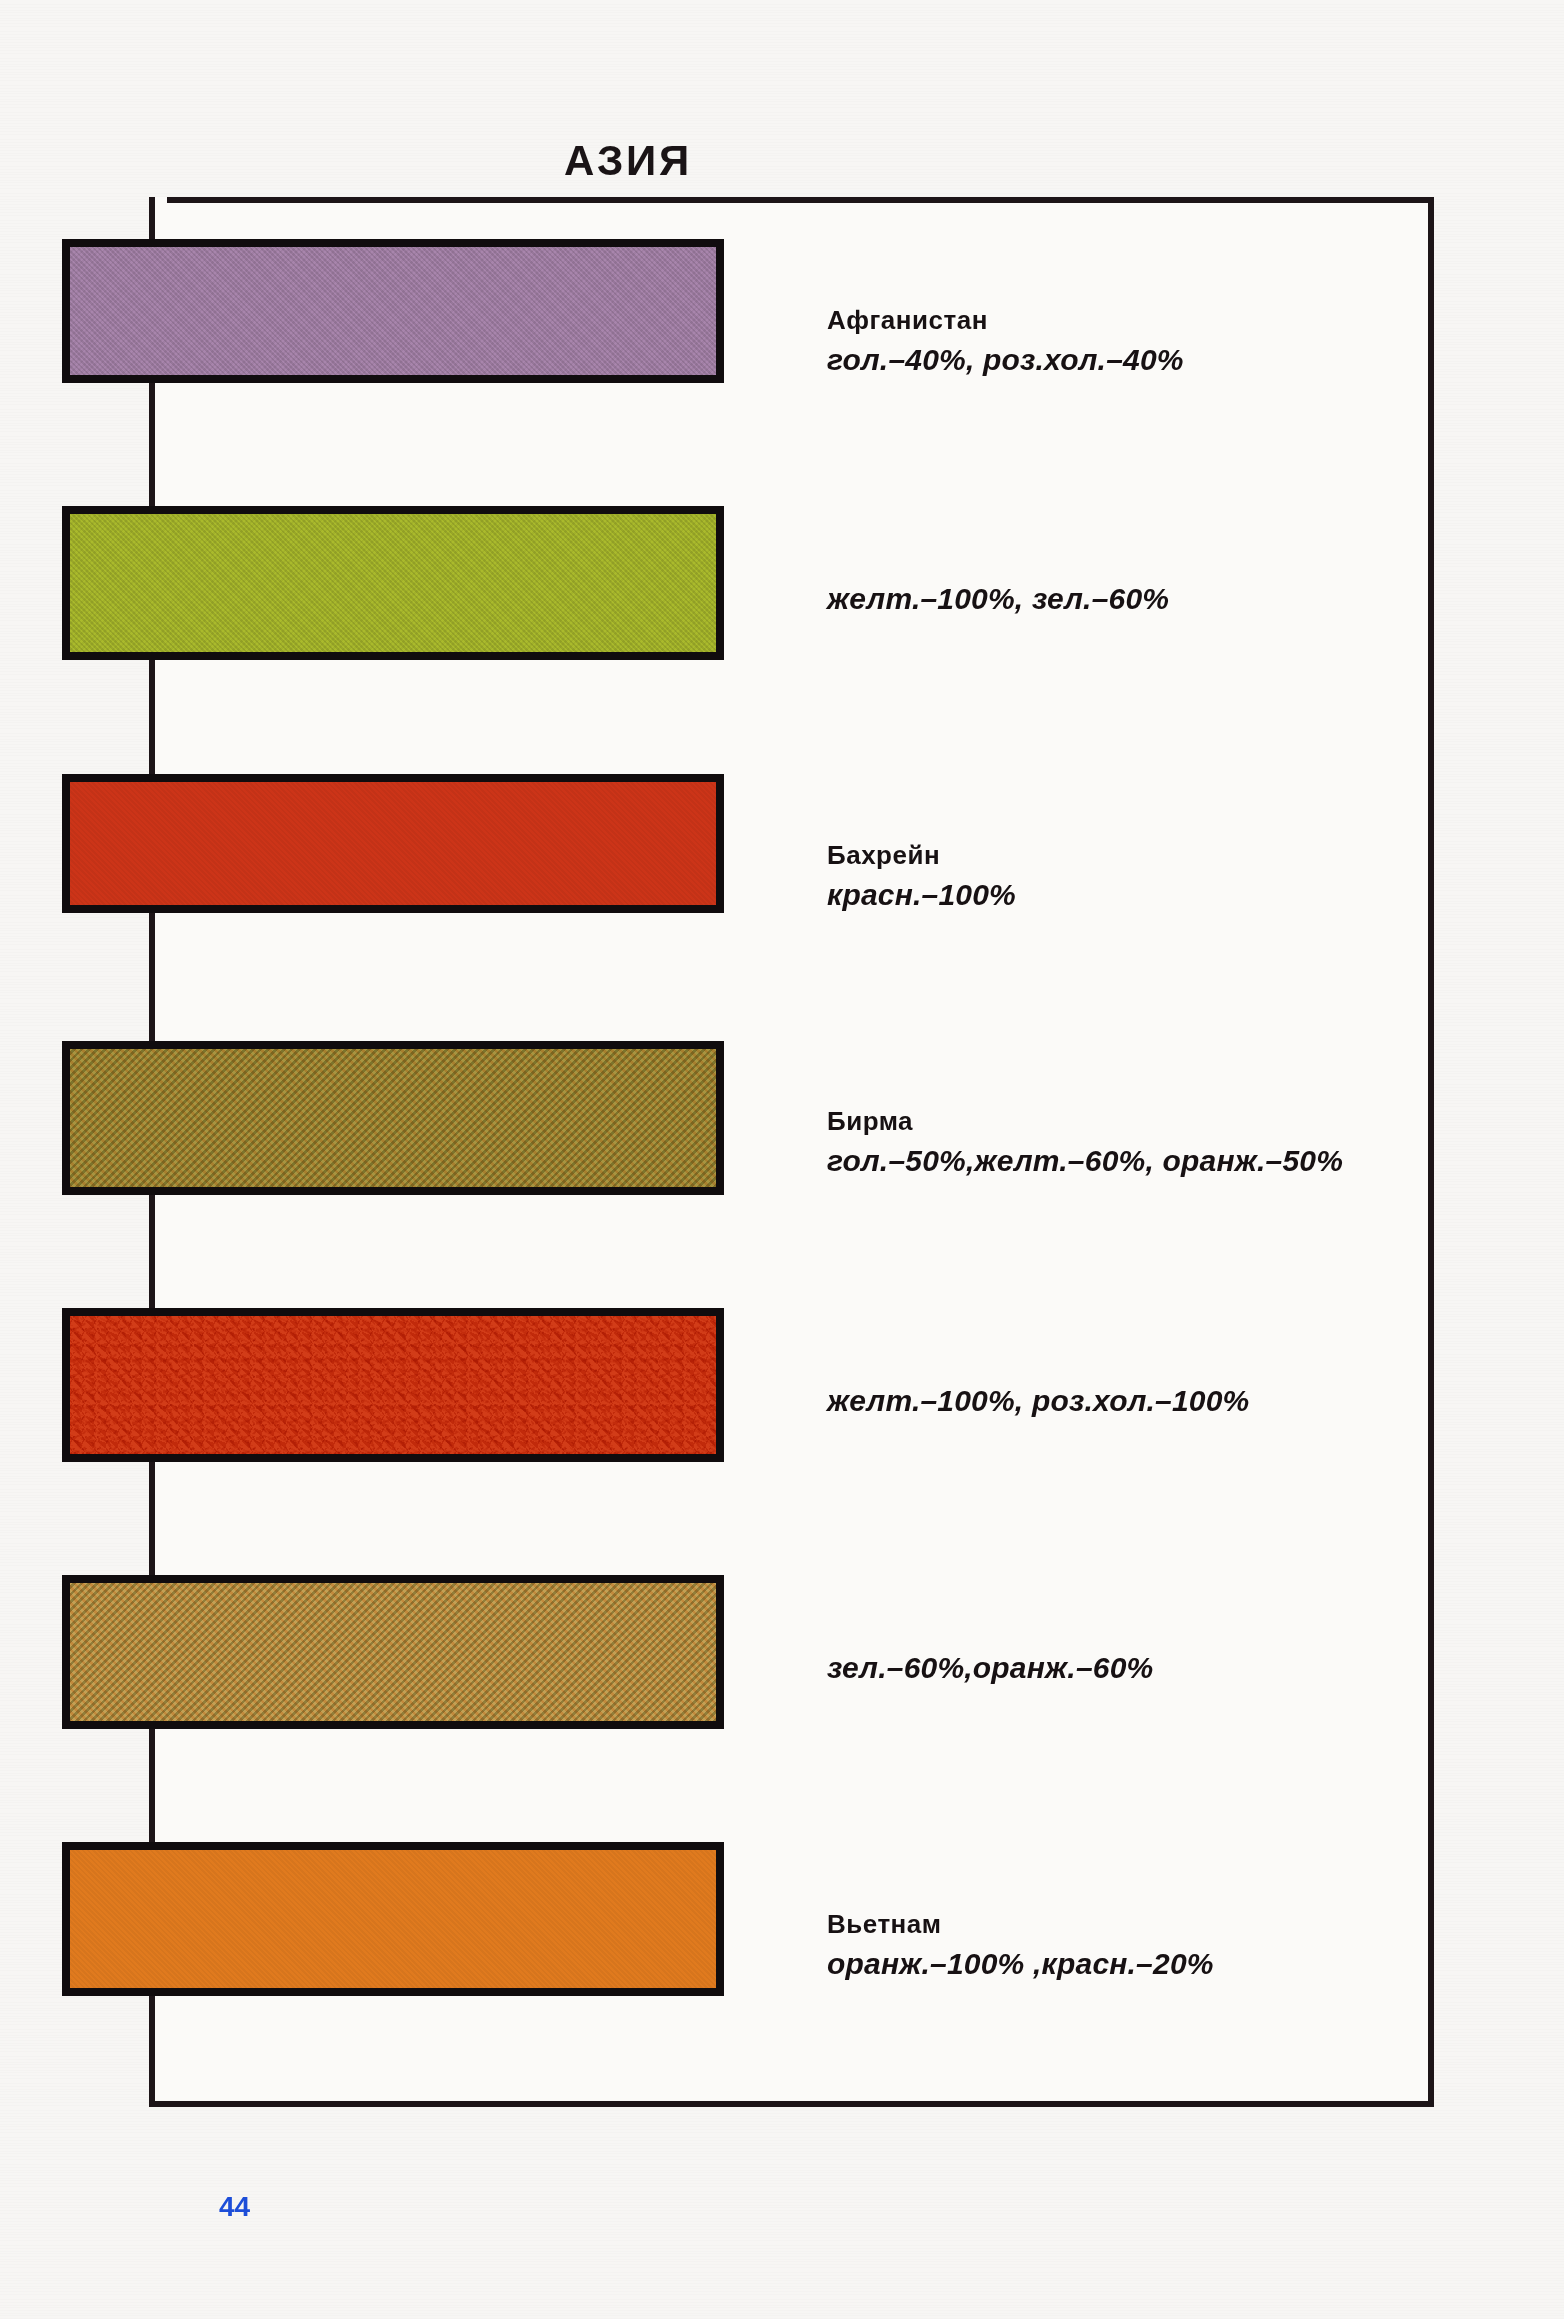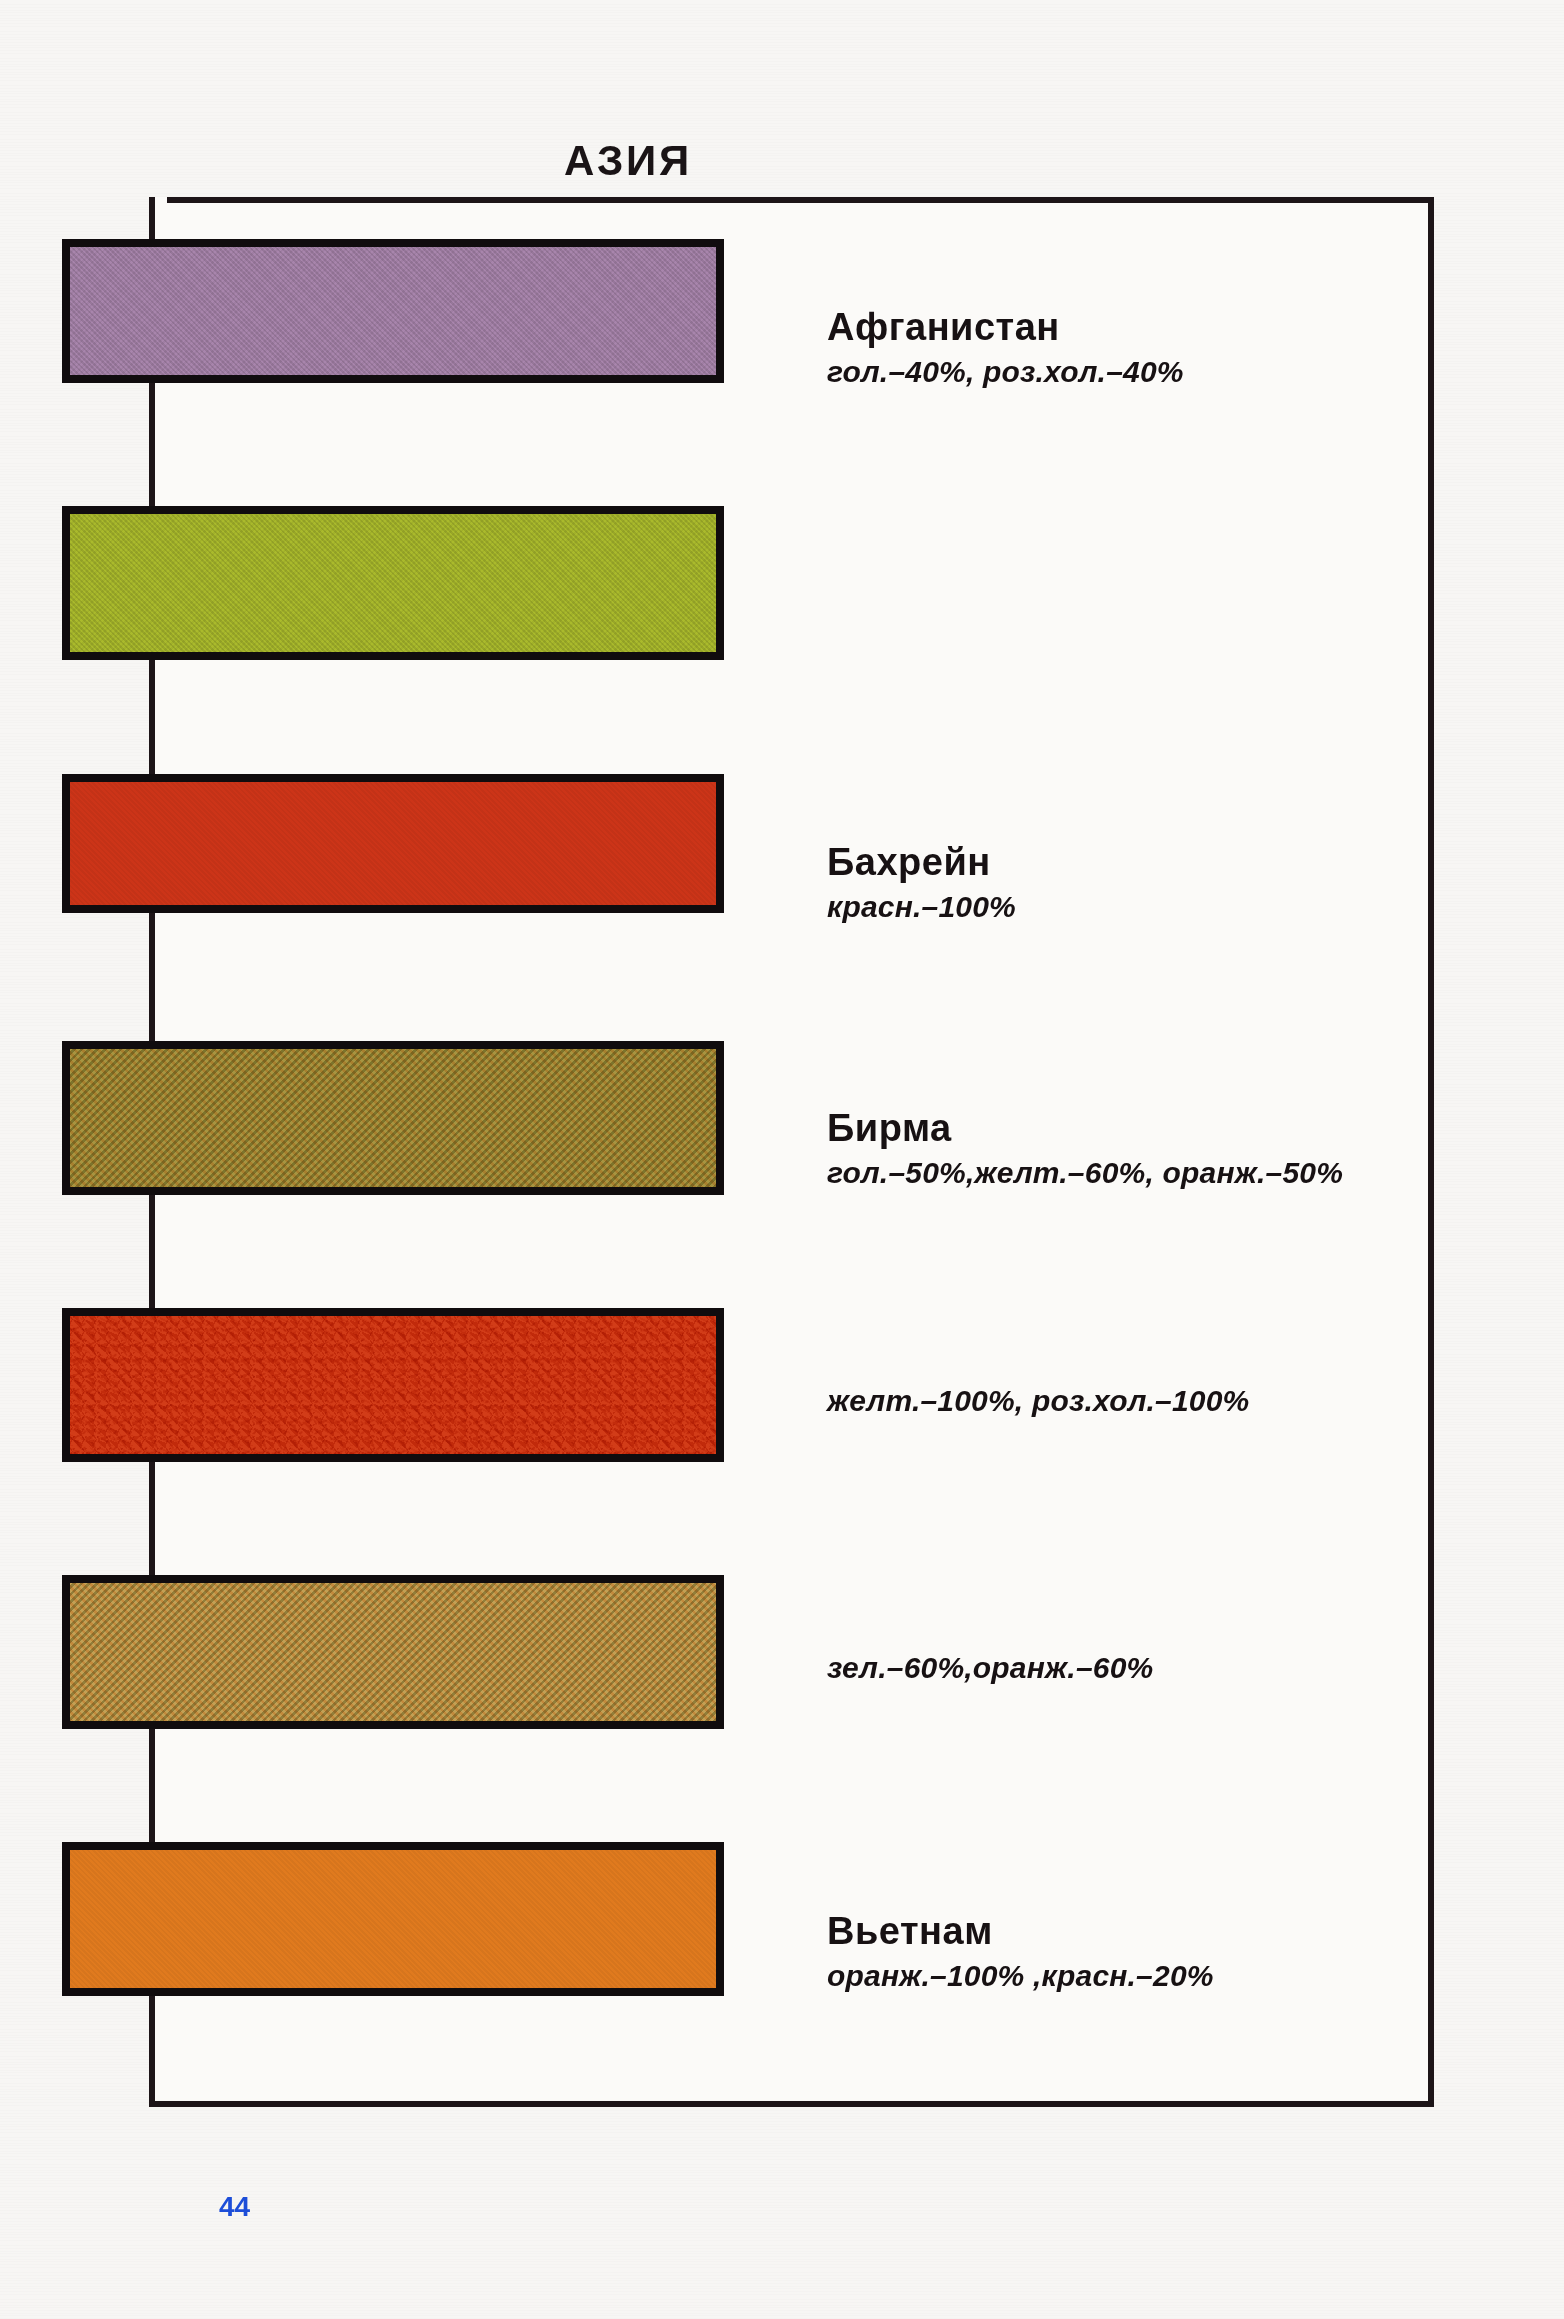--- a/index.html
+++ b/index.html
@@ -142,21 +142,21 @@
   }
 
   
   .label {
     position: absolute;
     left: 827px;
     width: 585px;
   }
 
   .country {
-    font-size: 38px;
+    font-size: 26px;
     font-weight: 700;
     color: #171113;
     letter-spacing: 0.5px;
     line-height: 1.06;
     white-space: nowrap;
   }
 
   .recipe {
     margin-top: 8.2px;
     font-size: 30px;
@@ -192,20 +192,21 @@
       <div class="row" style="top: 0px;">
         <div class="chip tex-weave" style="top: 239px; height: 144px; background-color: rgb(168, 133, 172);"></div>
         <div class="label" style="top: 307px;">
           <div class="country">Афганистан</div>
           <div class="recipe">гол.–40%, роз.хол.–40%</div>
         </div>
       </div>
       <div class="row" style="top: 0px;">
         <div class="chip tex-weave" style="top: 506px; height: 154px; background-color: rgb(170, 186, 44);"></div>
         <div class="label" style="top: 574px;">
+          <div class="recipe">желт.–100%, зел.–60%</div>
         </div>
       </div>
       <div class="row" style="top: 0px;">
         <div class="chip tex-solid" style="top: 774px; height: 139px; background-color: rgb(204, 52, 24);"></div>
         <div class="label" style="top: 842px;">
           <div class="country">Бахрейн</div>
           <div class="recipe">красн.–100%</div>
         </div>
       </div>
       <div class="row" style="top: 0px;">

